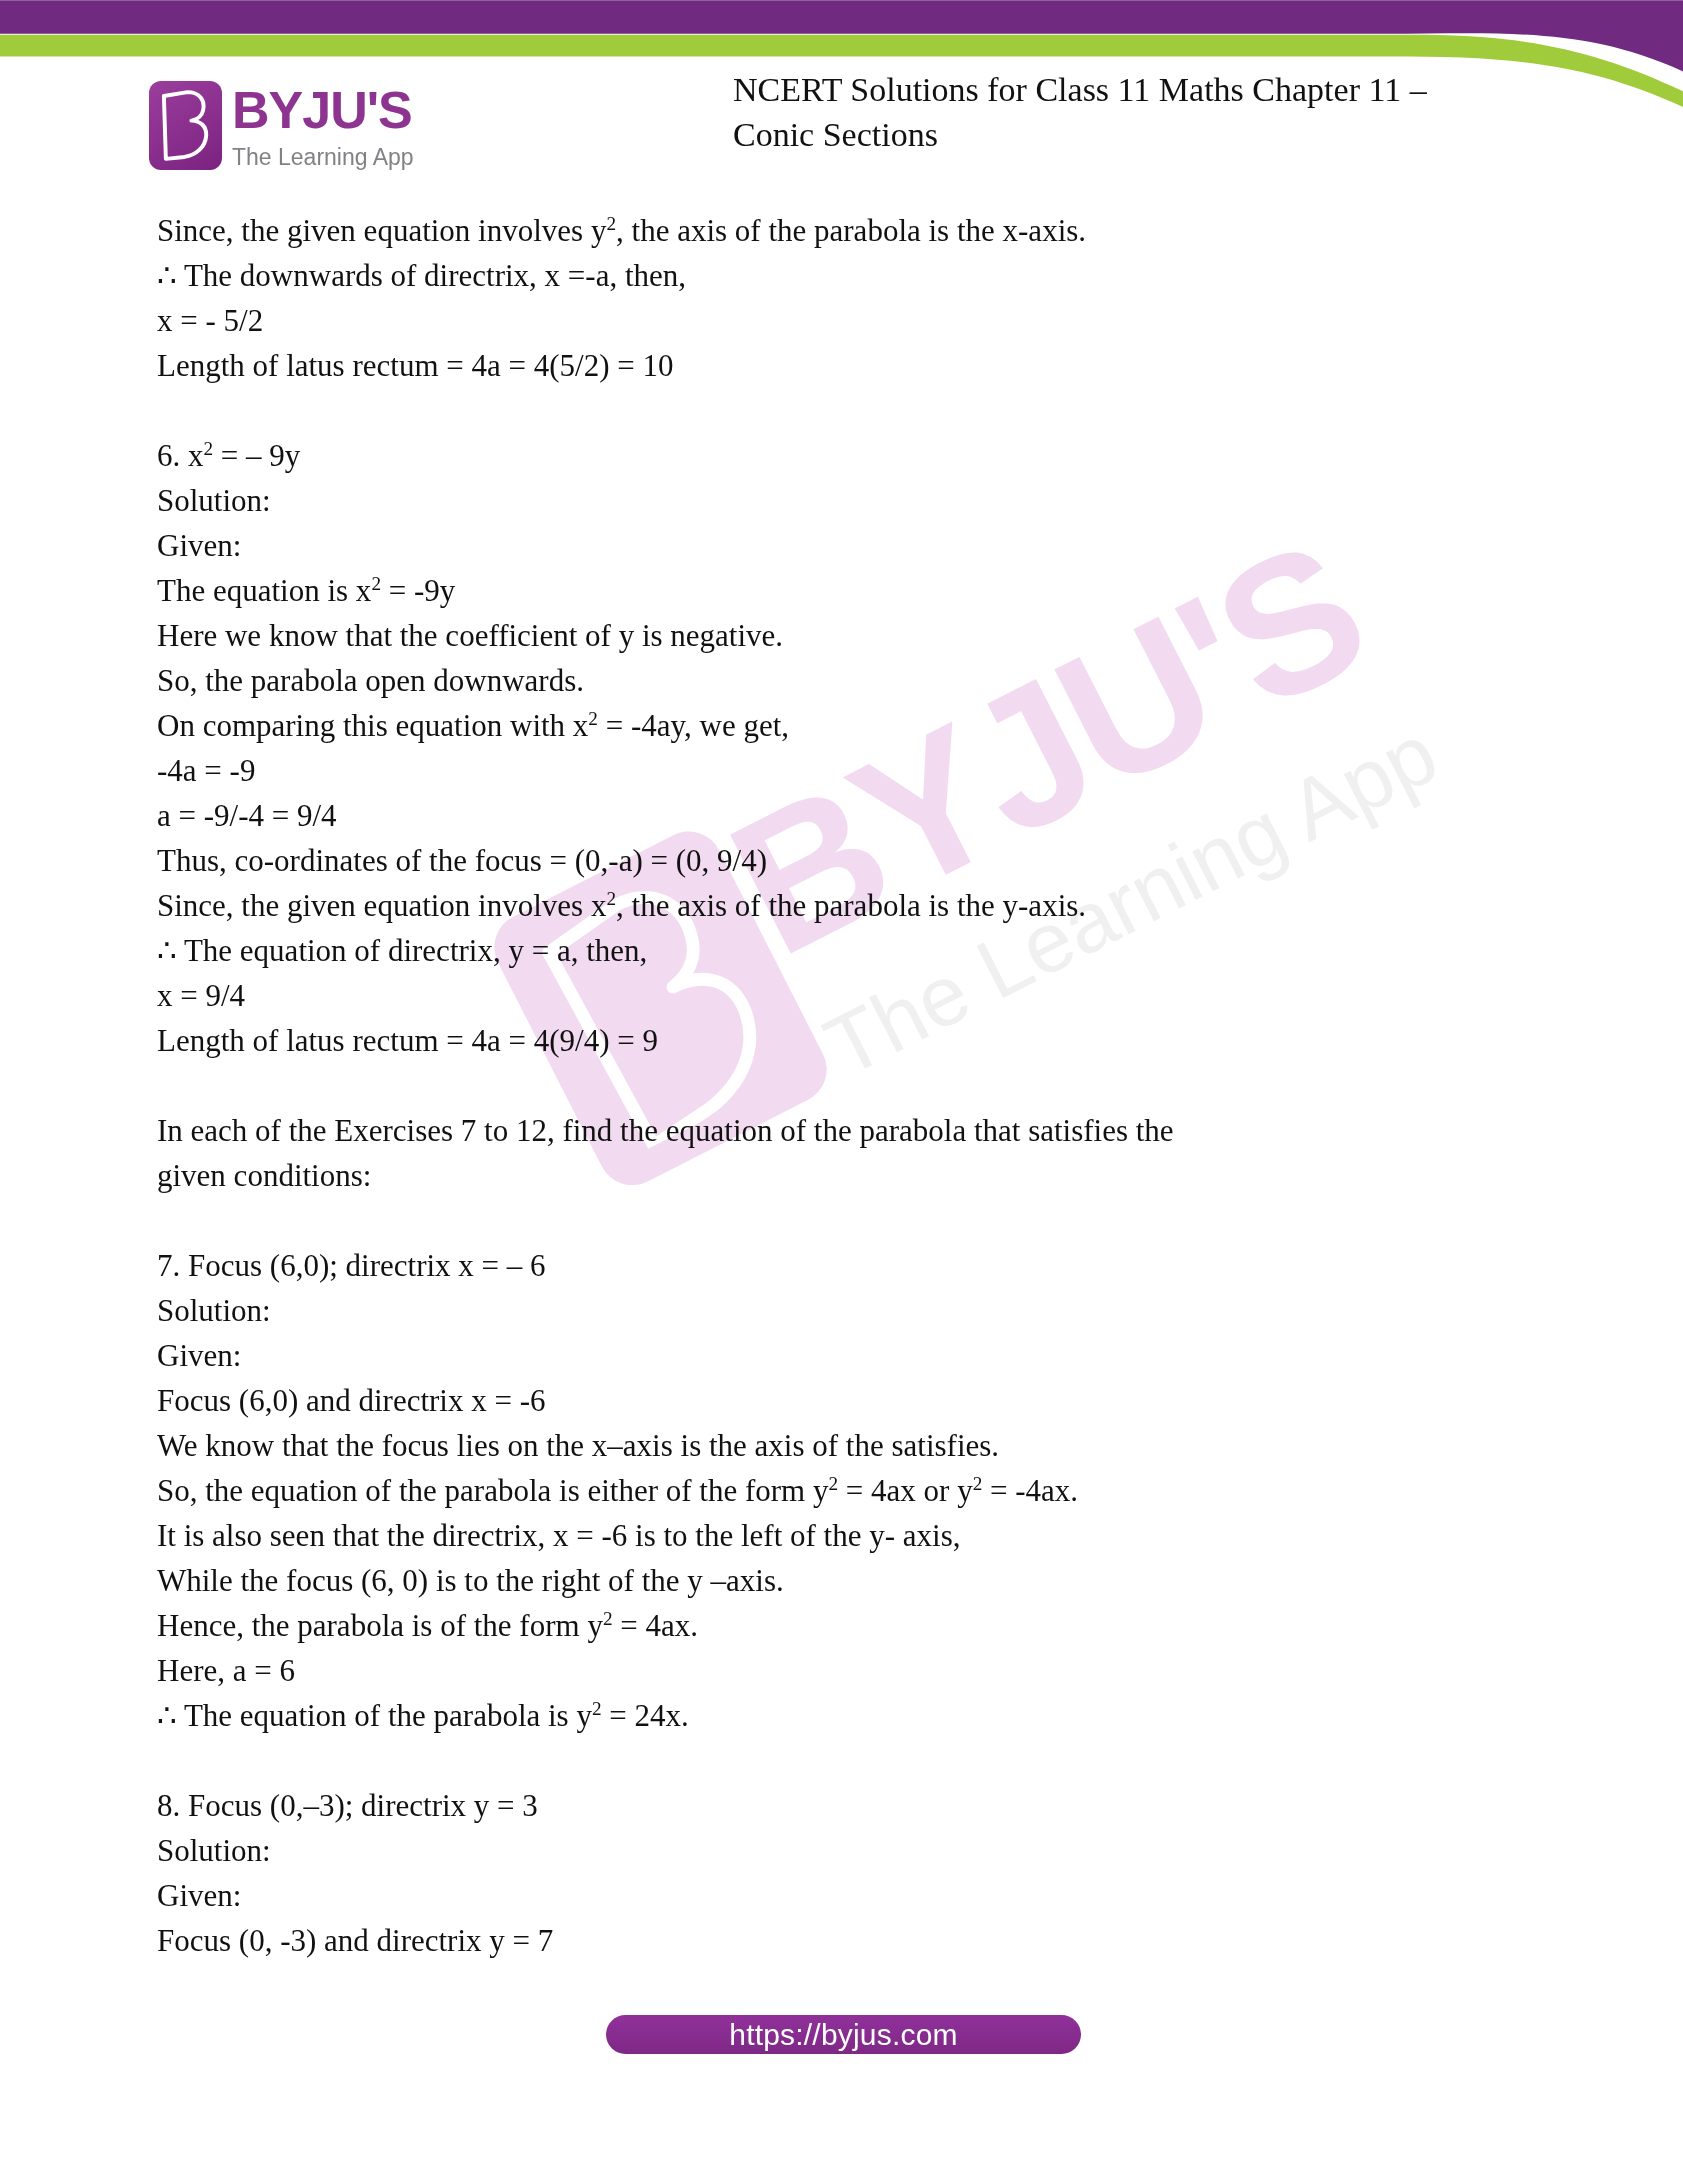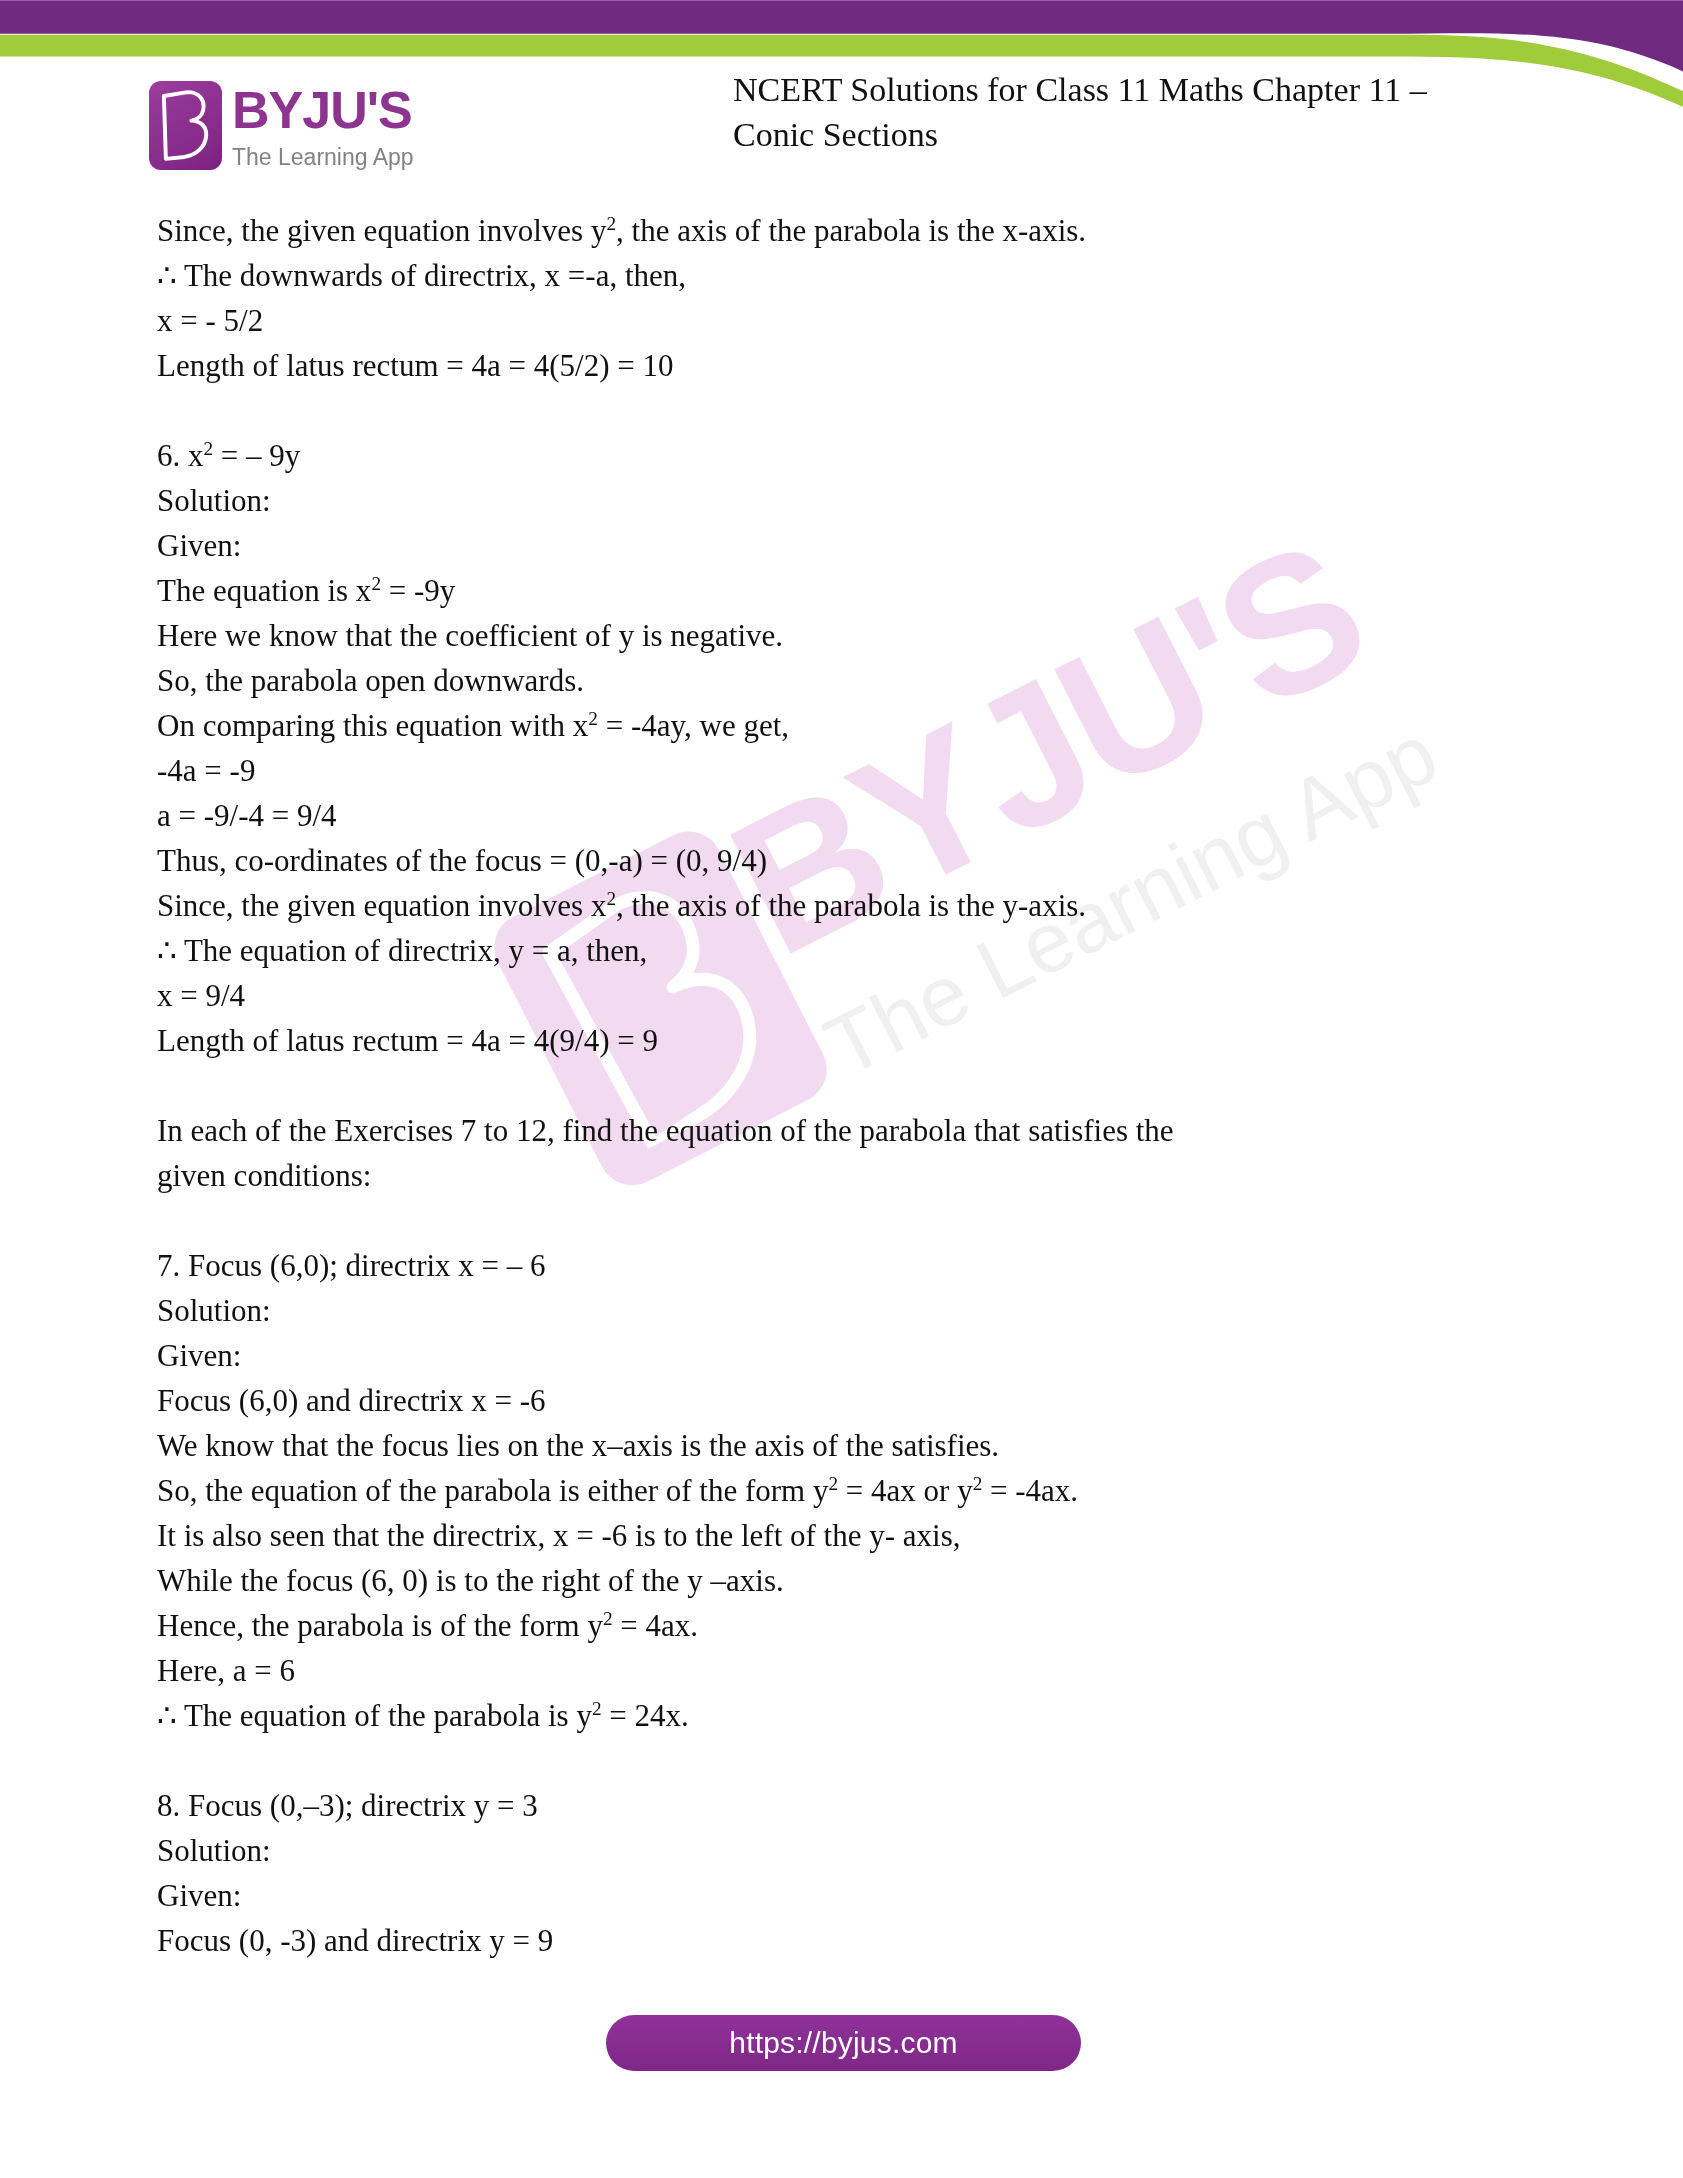--- a/index.html
+++ b/index.html
@@ -181,21 +181,21 @@
     vertical-align: super;
     line-height: 0;
   }
 
   
   .footer-pill {
     position: absolute;
     left: 606px;
     top: 2015px;
     width: 475px;
-    height: 56px;
+    height: 39px;
     border-radius: 29px;
     background: #8A2D92;
     background: linear-gradient(180deg, #90319A 0%, #7E2886 100%);
     display: flex;
     align-items: center;
     justify-content: center;
     z-index: 3;
   }
   .footer-pill .url {
     font-family: "Liberation Sans", "DejaVu Sans", sans-serif;
@@ -281,21 +281,21 @@
       <span class="line">So, the equation of the parabola is either of the form y<sup>2</sup> = 4ax or y<sup>2</sup> = -4ax.</span>
       <span class="line">It is also seen that the directrix, x = -6 is to the left of the y- axis,</span>
       <span class="line">While the focus (6, 0) is to the right of the y –axis.</span>
       <span class="line">Hence, the parabola is of the form y<sup>2</sup> = 4ax.</span>
       <span class="line">Here, a = 6</span>
       <span class="line">∴ The equation of the parabola is y<sup>2</sup> = 24x.</span>
       <span class="spacer"></span>
       <span class="line bold">8. Focus (0,–3); directrix y = 3</span>
       <span class="line bold">Solution:</span>
       <span class="line">Given:</span>
-      <span class="line">Focus (0, -3) and directrix y = 9</span>
+      <span class="line">Focus (0, -3) and directrix y = 7</span>
     </div>
 
   <div class="footer-pill">
     <span class="url">https://byjus.com</span>
   </div>
 
 </div>
 
 
 </body></html>

